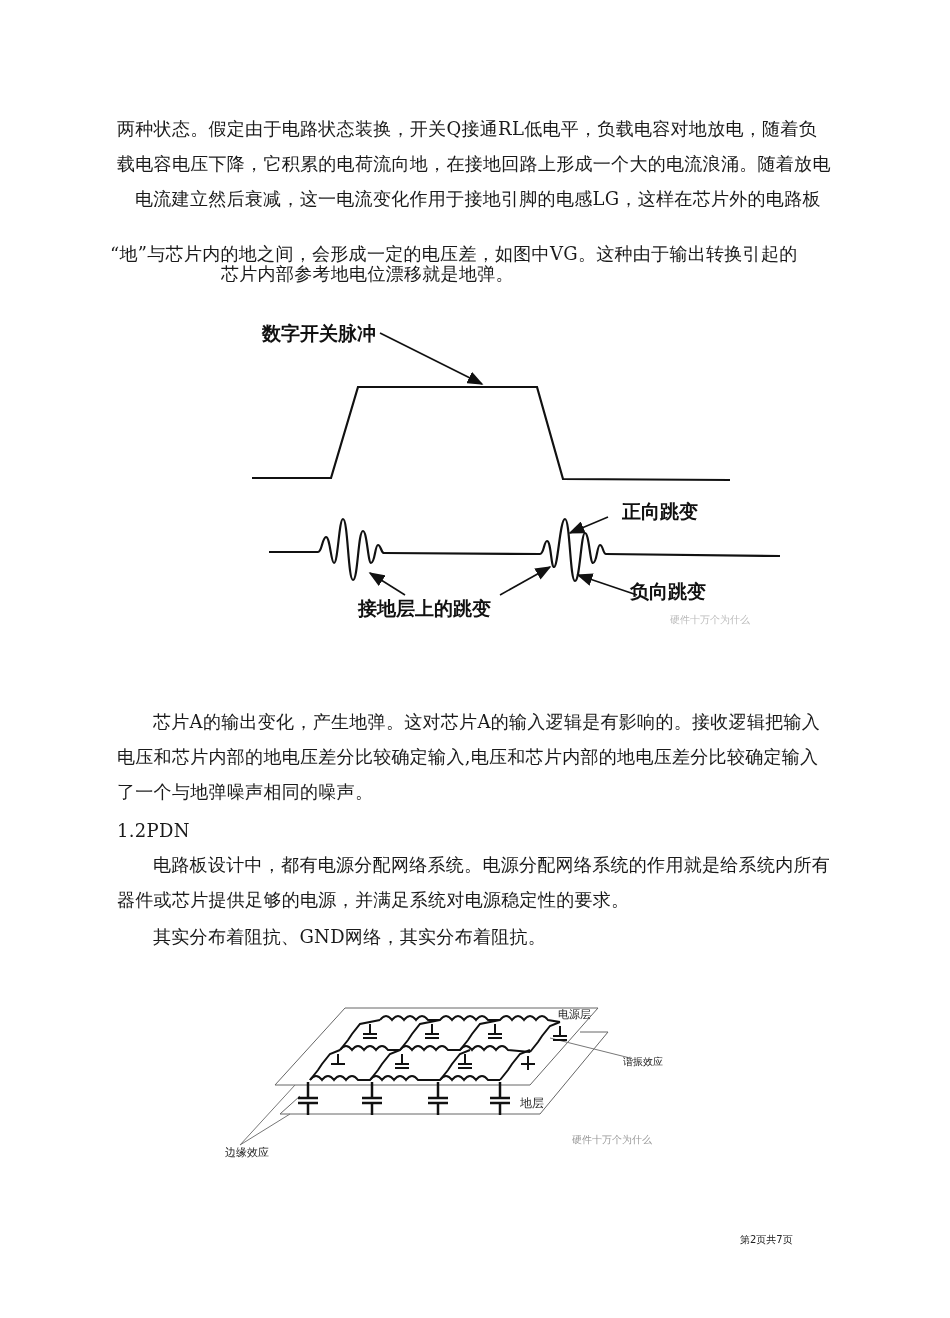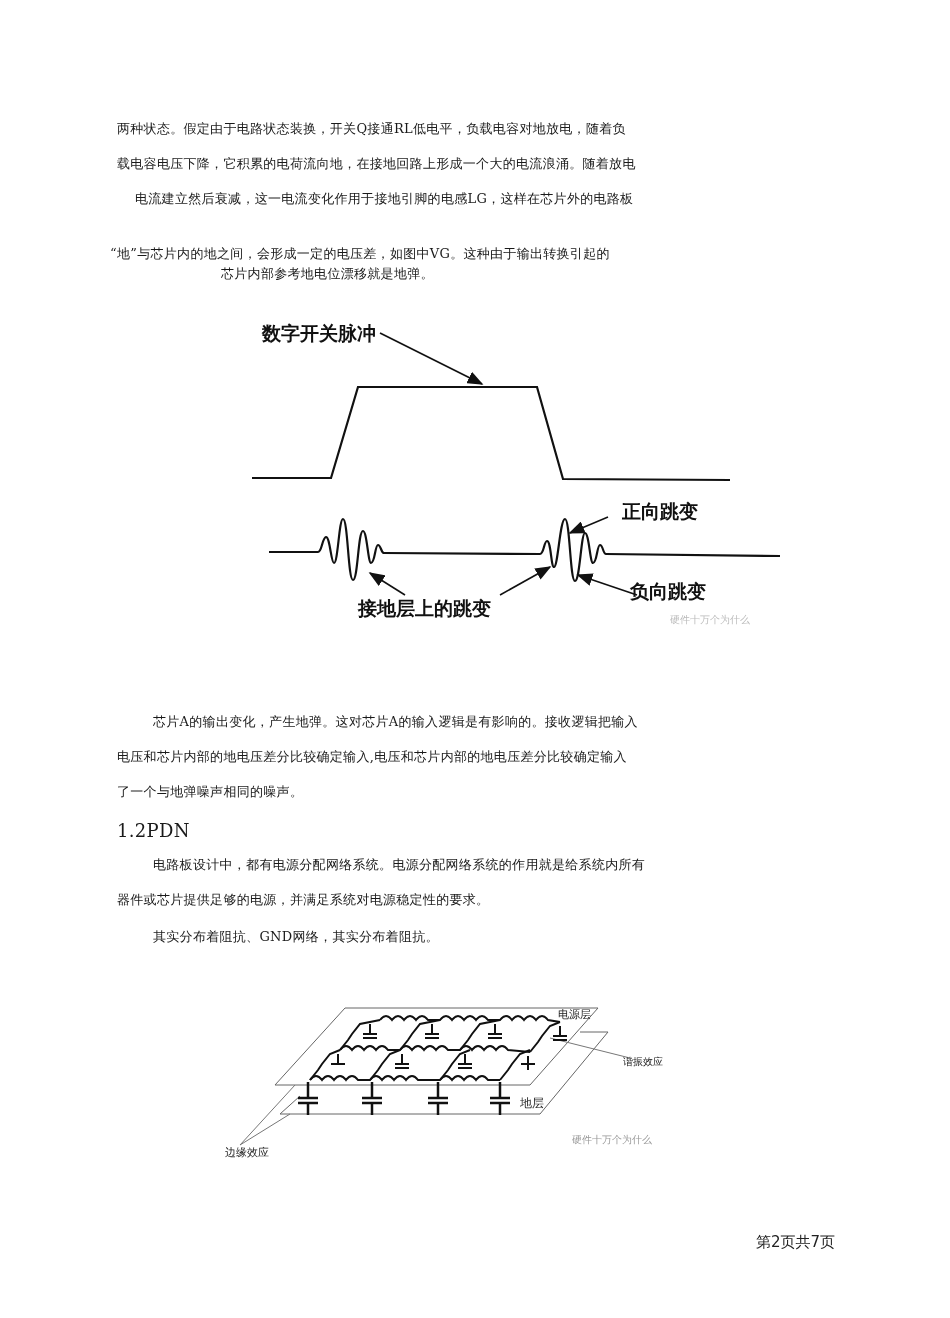--- a/index.html
+++ b/index.html
@@ -1,21 +1,21 @@
 <!DOCTYPE html>
 <html><head>
 <meta charset="utf-8">
 <style>
   html, body { margin: 0; padding: 0; background: #ffffff; }
   body { width: 950px; height: 1318px; position: relative; overflow: hidden;
          font-family: "DejaVu Serif", "Liberation Serif", serif; color: #1a1a1a; }
-  .line { position: absolute; font-size: 13px; line-height: 24px; white-space: nowrap; letter-spacing: 0.3px; }
+  .line { position: absolute; font-size: 18px; line-height: 24px; white-space: nowrap; letter-spacing: 0.3px; }
   .diagram { position: absolute; }
   .diagram svg { display: block; }
-  .footer { position: absolute; left: 756px; top: 1233px; font-size: 15px;
+  .footer { position: absolute; left: 740px; top: 1233px; font-size: 10px;
             font-family: "DejaVu Sans", "Liberation Sans", sans-serif; color: #222; }
 </style>
 </head>
 <body>
 
 <div class="line" style="left:117px; top:117px;">两种状态。假定由于电路状态装换，开关Q接通RL低电平，负载电容对地放电，随着负</div>
 <div class="line" style="left:117px; top:152px;">载电容电压下降，它积累的电荷流向地，在接地回路上形成一个大的电流浪涌。随着放电</div>
 <div class="line" style="left:117px; top:187px;margin-left:18px;">电流建立然后衰减，这一电流变化作用于接地引脚的电感LG，这样在芯片外的电路板</div>
 <div class="line" style="left:110px; top:223px;margin-top:19px;">“地”与芯片内的地之间，会形成一定的电压差，如图中VG。这种由于输出转换引起的</div>
 <div class="line" style="left:221px; top:262px;">芯片内部参考地电位漂移就是地弹。</div>

